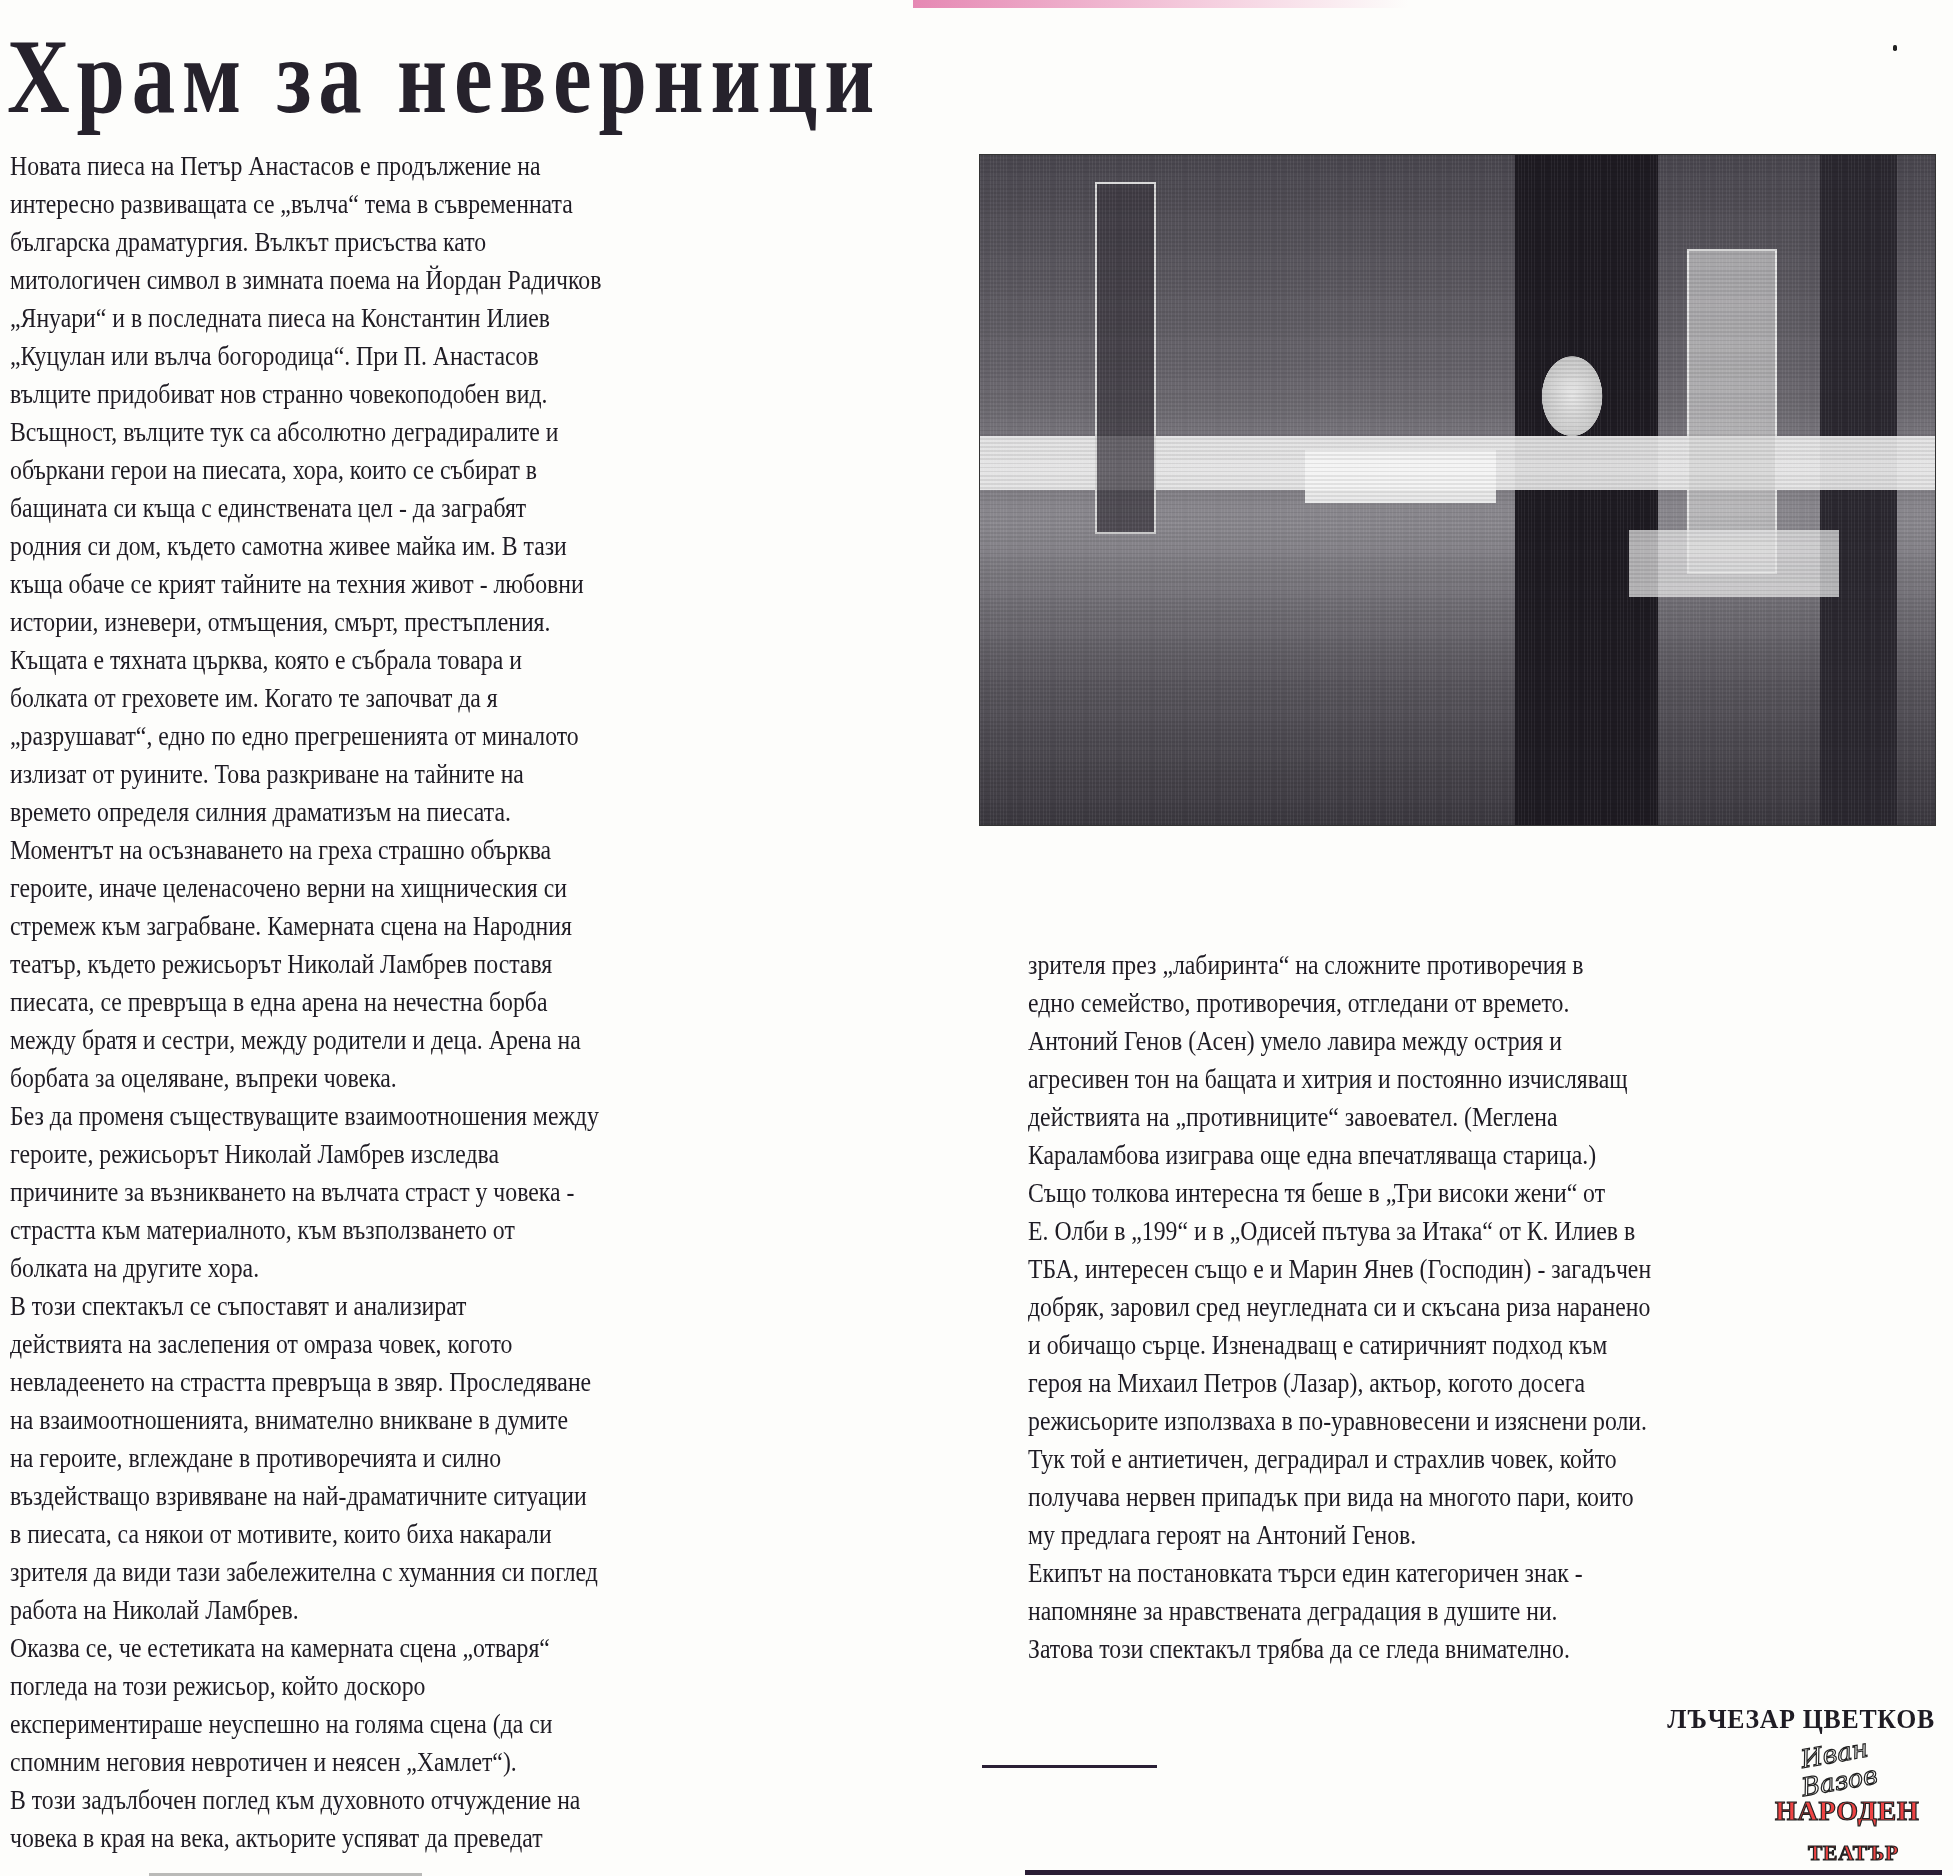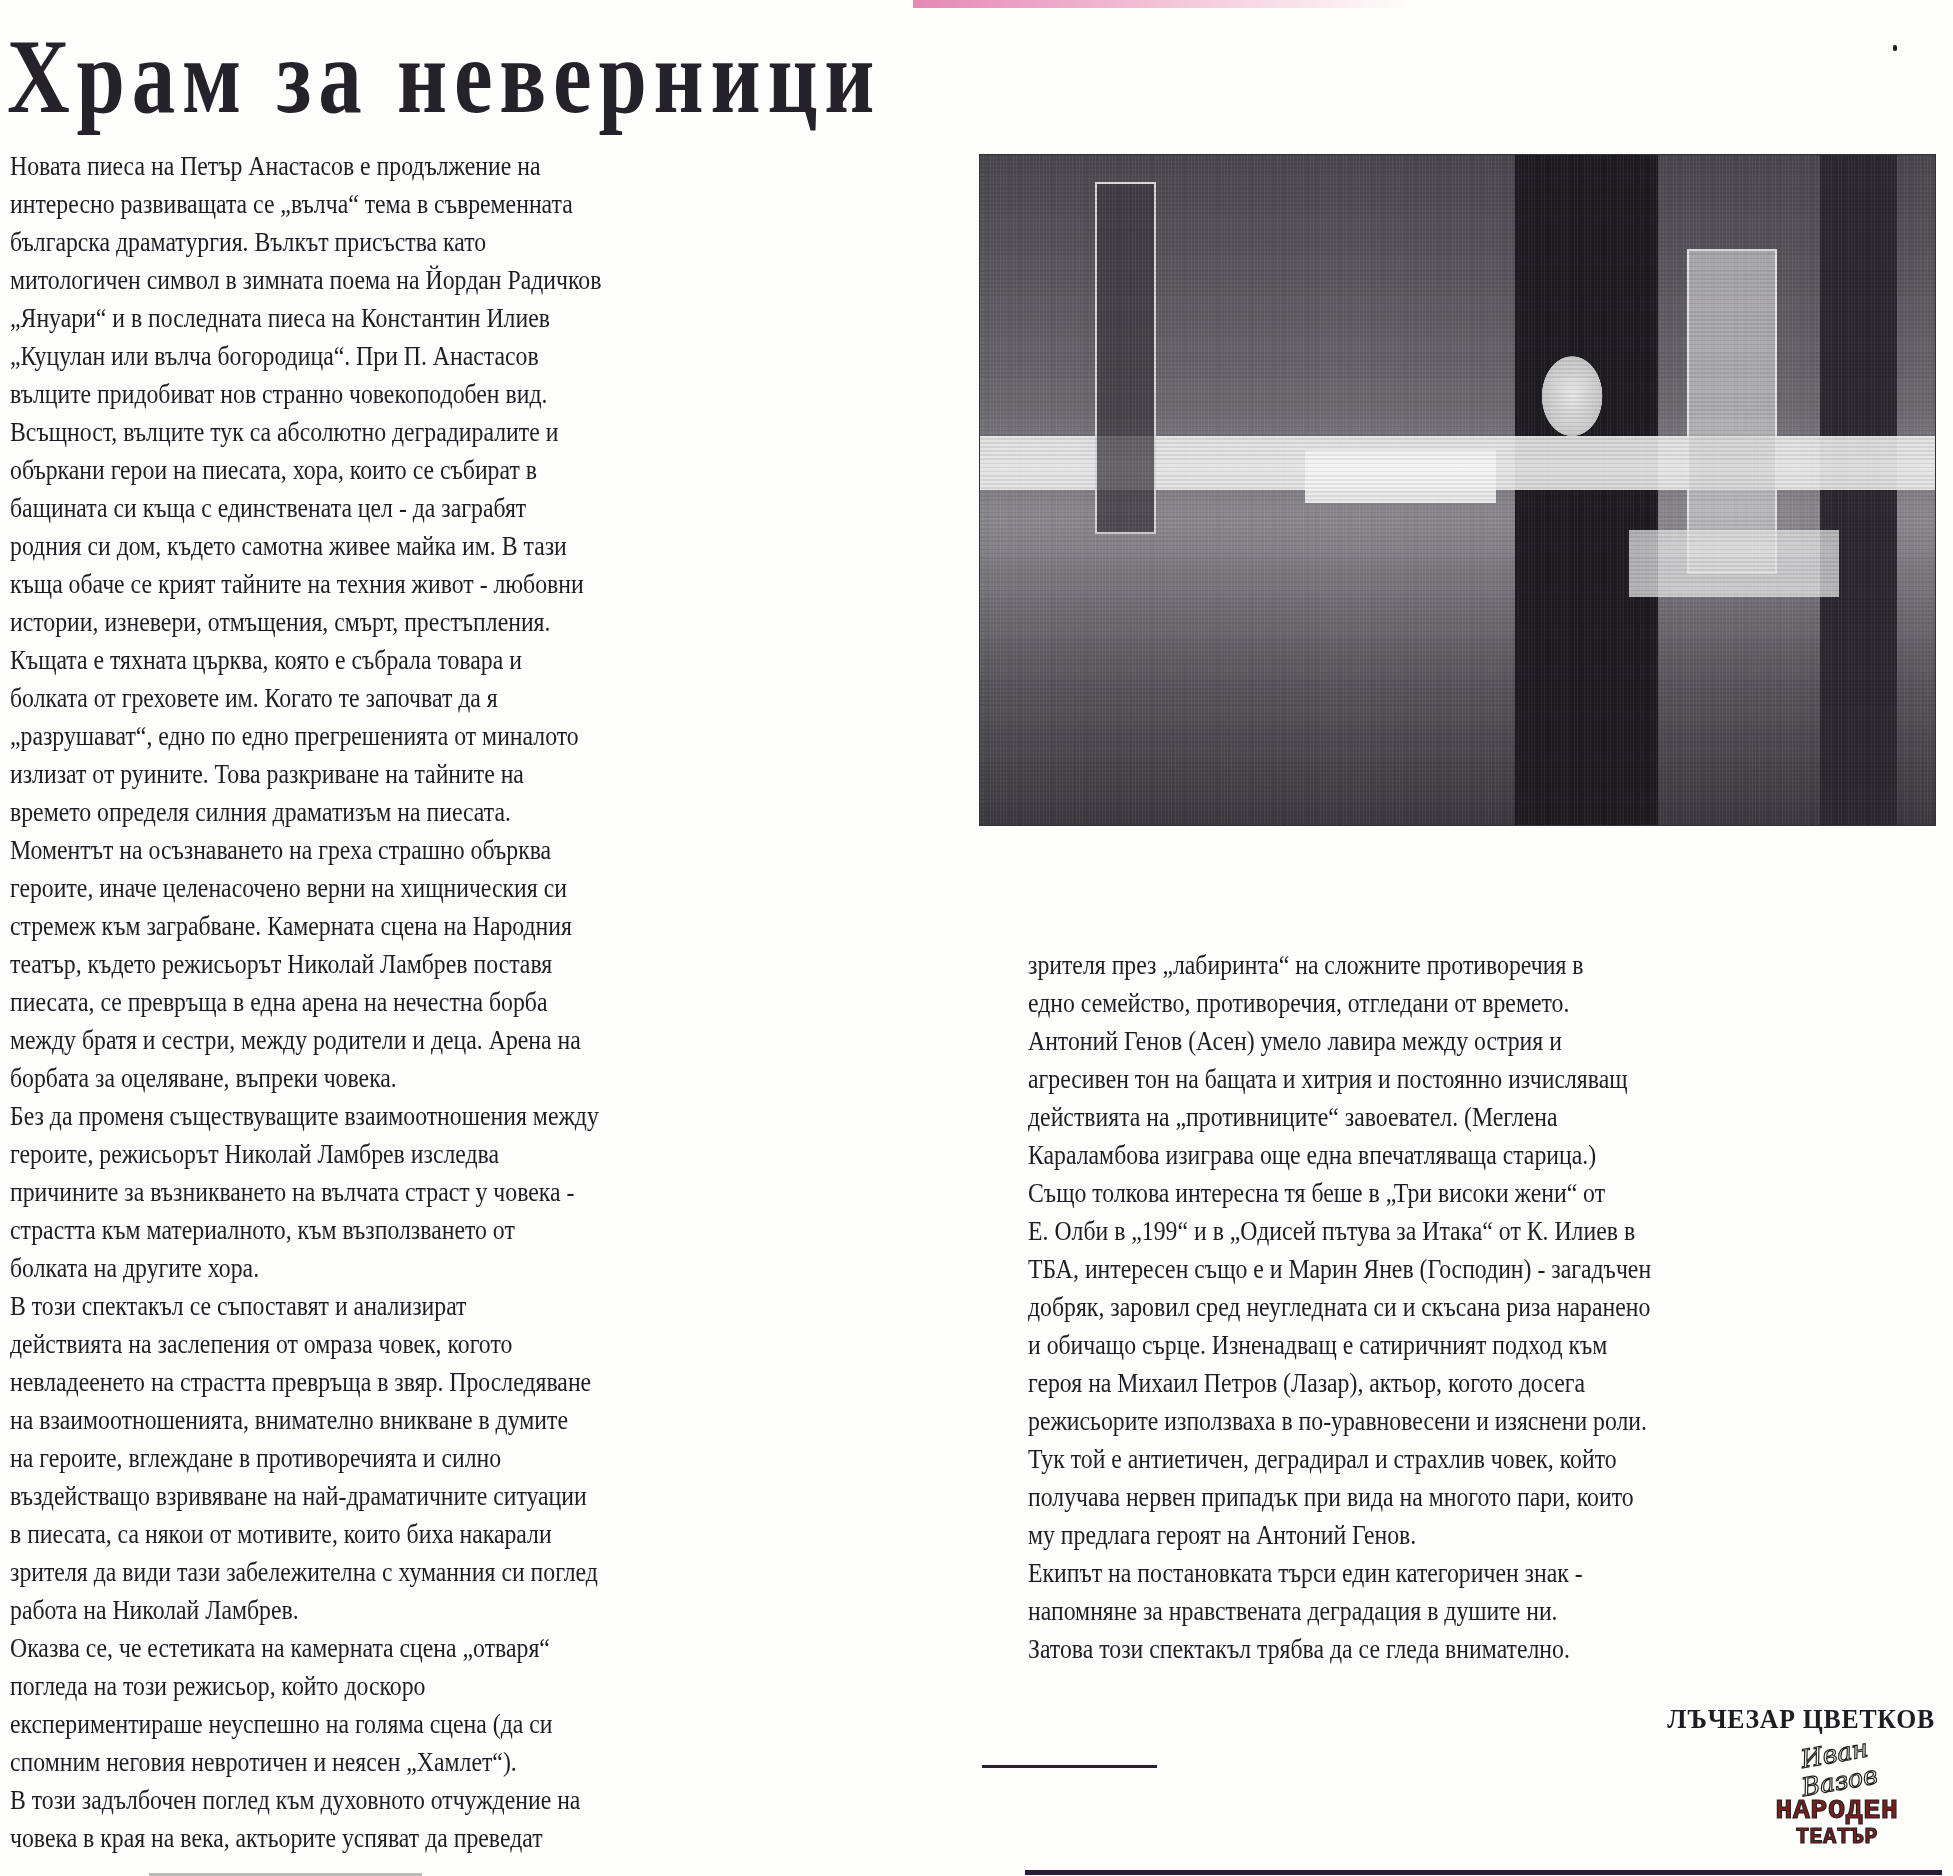--- a/index.html
+++ b/index.html
@@ -151,28 +151,29 @@
       font-style: italic;
       font-size: 25px;
       line-height: 28px;
       color: #fdfdfb;
       -webkit-text-stroke: 1.2px #222;
       transform: rotate(-10deg);
       display: block;
     }
     .logo .line1, .logo .line2 {
       display: block;
-      font-family: Liberation Mono, monospace;
-      font-weight: bold;
-      color: #7f1d1d;
+      font-family: Liberation Serif, serif;
+      font-weight: bold;
+      color: #ef4444;
       -webkit-text-stroke: 1.2px #222;
       letter-spacing: 0.8px;
+      text-align: right;
     }
     .logo .line1 { font-size: 28px; line-height: 30px; }
-    .logo .line2 { font-size: 21.5px; line-height: 23px; }
+    .logo .line2 { font-size: 21.5px; line-height: 23px; margin-top: 16px; }
     .bottom-bar {
       position: absolute;
       left: 1025px;
       top: 1870px;
       width: 917px;
       height: 5px;
       background: #2a1d35;
     }
     .bottom-faint {
       position: absolute;

